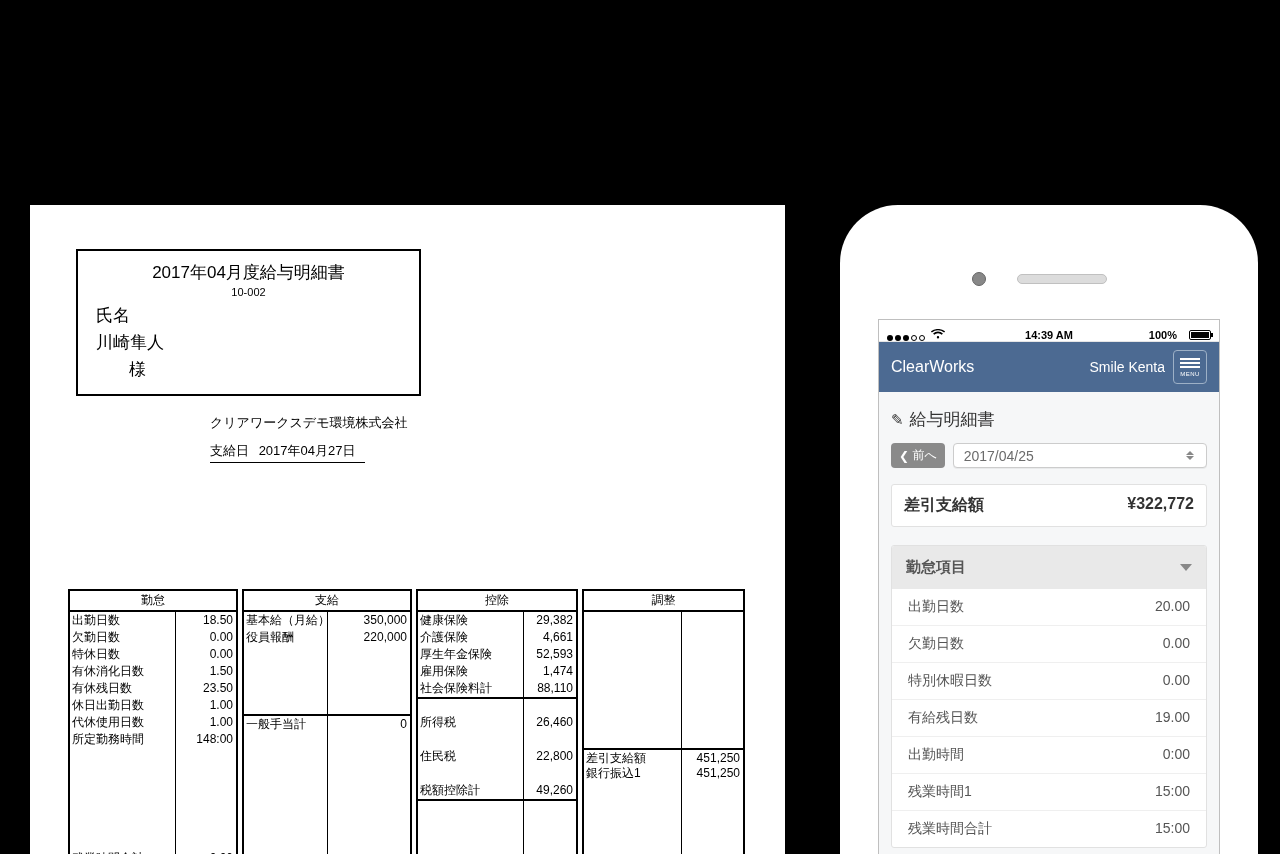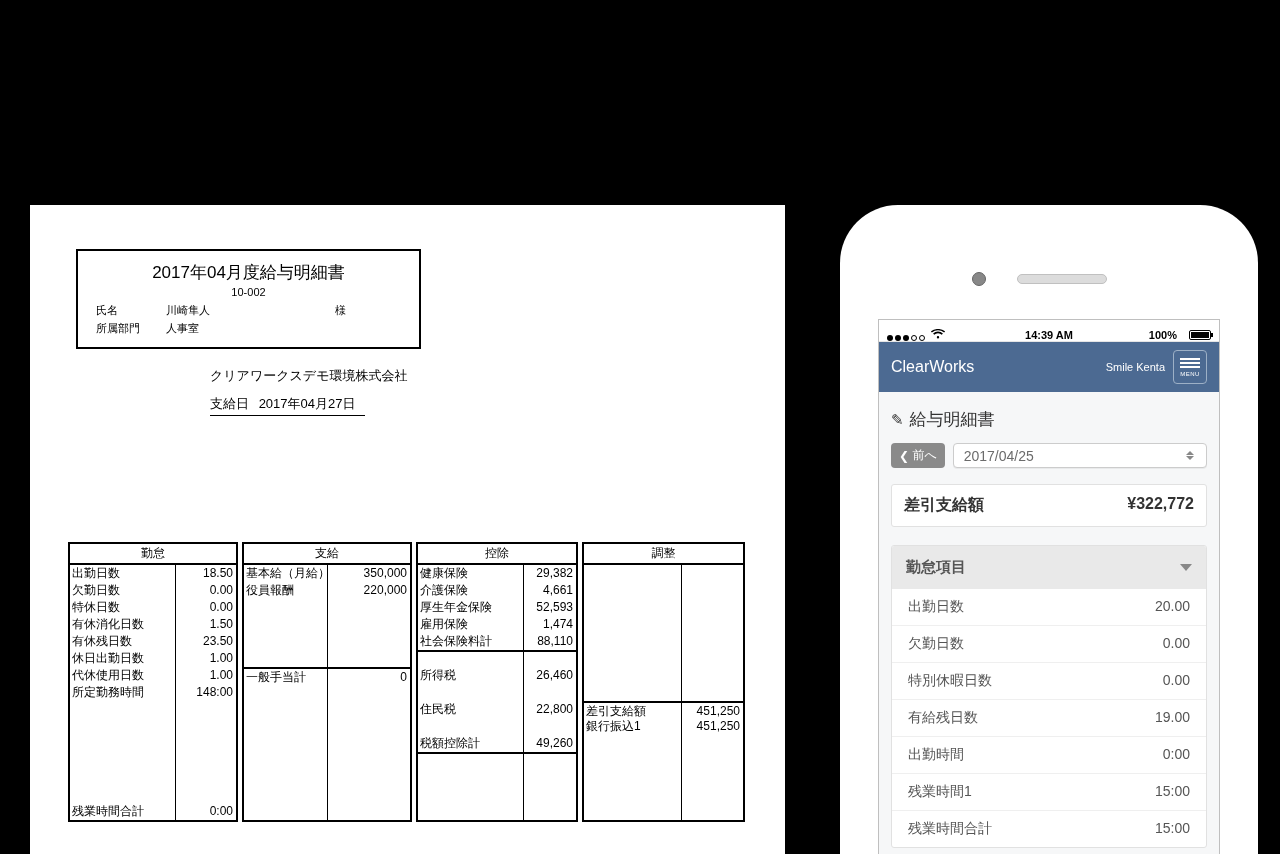--- a/index.html
+++ b/index.html
@@ -26,21 +26,21 @@
     color: #000;
   }
   .hdr-box {
     border: 2px solid #000;
     width: 345px;
     padding: 10px 18px 10px 18px;
     margin: 0 0 18px 8px;
   }
   .hdr-title { text-align: center; font-size: 17px; margin-bottom: 2px; }
   .hdr-code  { text-align: center; font-size: 11px; margin-bottom: 4px; }
-  .hdr-row   { display: flex; font-size: 11px; line-height: 1.6; }
+  .hdr-row   { display: flex; font-size: 17px; line-height: 1.6; flex-direction: column; }
   .hdr-row .k { width: 70px; }
   .hdr-row .v { width: 130px; }
   .hdr-row .s { width: 50px; text-align: right; }
 
   .company { text-align: left; margin-left: 142px; font-size: 13px; margin-bottom: 10px; }
   .payday-row { margin-left: 142px; }
   .payday { display: inline-block; border-bottom: 1px solid #000; padding: 0 10px 2px 0; }
   .payday .k { margin-right: 6px; }
 
   .tables {
@@ -166,21 +166,21 @@
   .appbar {
     background: #4c6a92;
     color: #fff;
     height: 50px;
     display: flex; align-items: center;
     padding: 0 12px;
     gap: 0;
     justify-content: flex-end;
   }
   .appbar .brand { font-size: 16px; font-weight: 500; margin-right: auto; }
-  .appbar .user  { font-size: 11px; }
+  .appbar .user  { font-size: 14px; }
   .menu-btn {
     width: 34px; height: 34px;
     border: 1px solid #9db0c6;
     border-radius: 4px;
     display: flex; flex-direction: column; align-items: center; justify-content: center;
     gap: 2px;
     margin-left: 8px;
   }
   .menu-btn .bar { width: 20px; height: 2px; background: #fff; }
   .menu-btn .lbl { font-size: 6px; color: #fff; margin-top: 1px; letter-spacing: .5px; }
@@ -258,24 +258,20 @@
 <body>
 
 <div class="paper">
   <div class="hdr-box">
     <div class="hdr-title">2017年04月度給与明細書</div>
     <div class="hdr-code">10-002</div>
     <div class="hdr-row">
       <span class="k">氏名</span>
       <span class="v">川崎隼人</span>
       <span class="s">様</span>
-    </div>
-    <div class="hdr-row">
-      <span class="k">所属部門</span>
-      <span class="v">人事室</span>
     </div>
   </div>
 
   <div class="company">クリアワークスデモ環境株式会社</div>
   <div class="payday-row">
     <span class="payday">
       <span class="k">支給日</span>
       <span>2017年04月27日</span>
     </span>
   </div>

